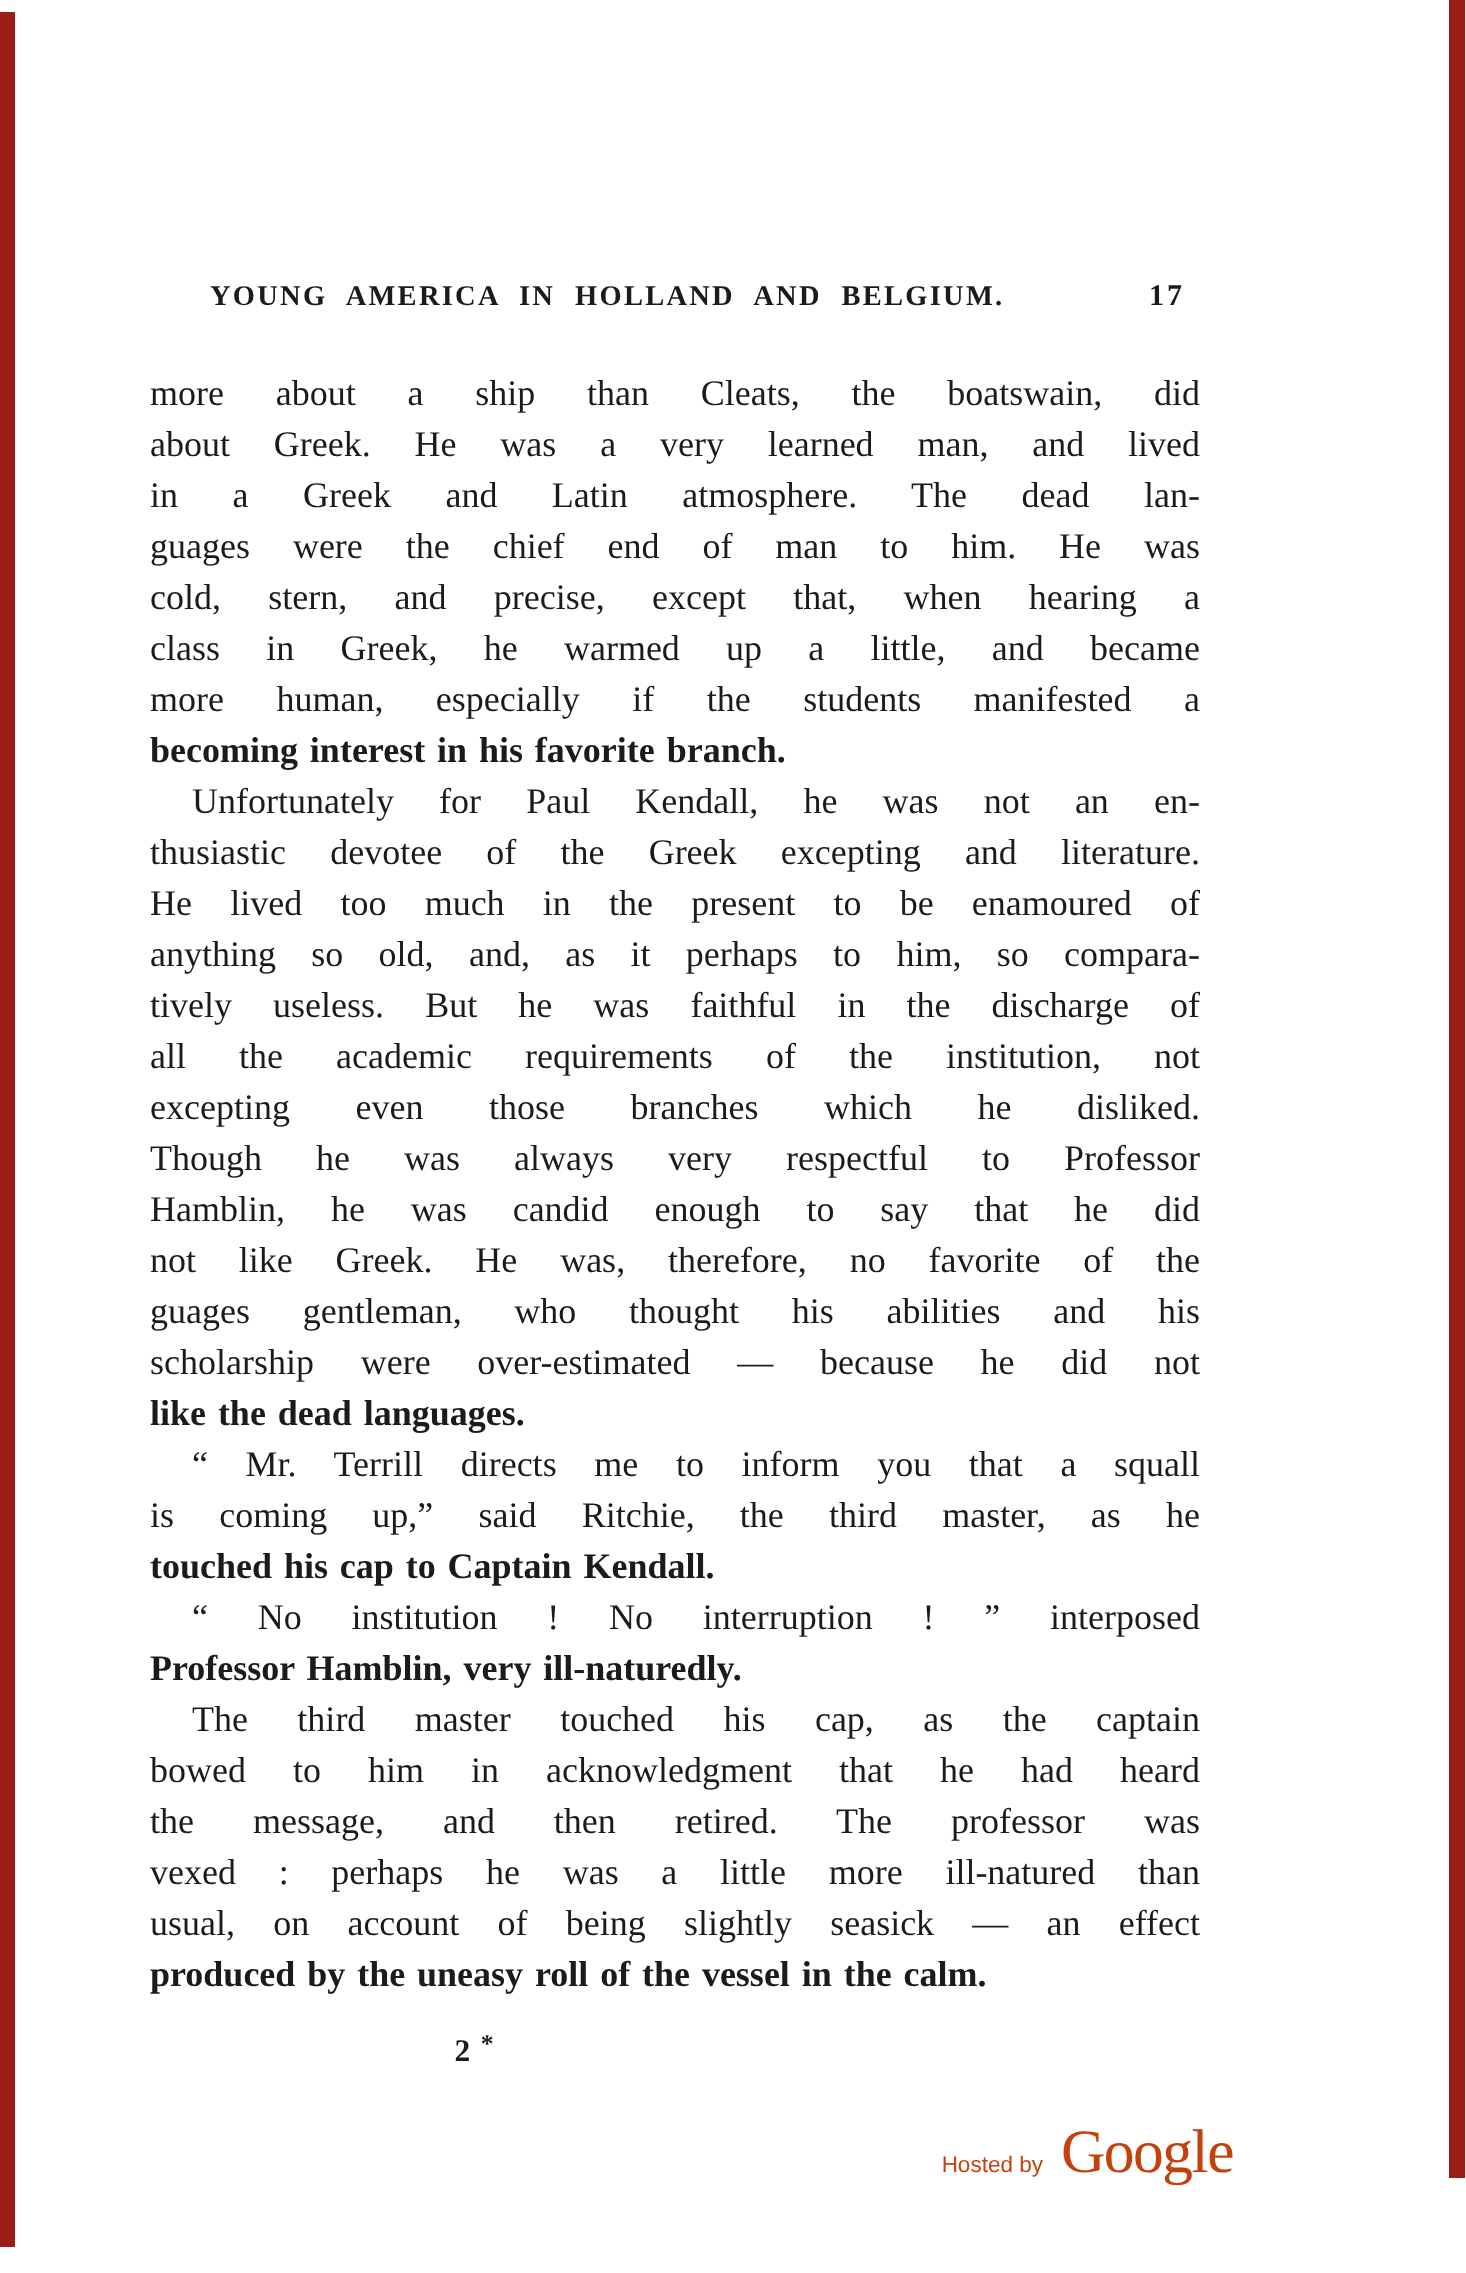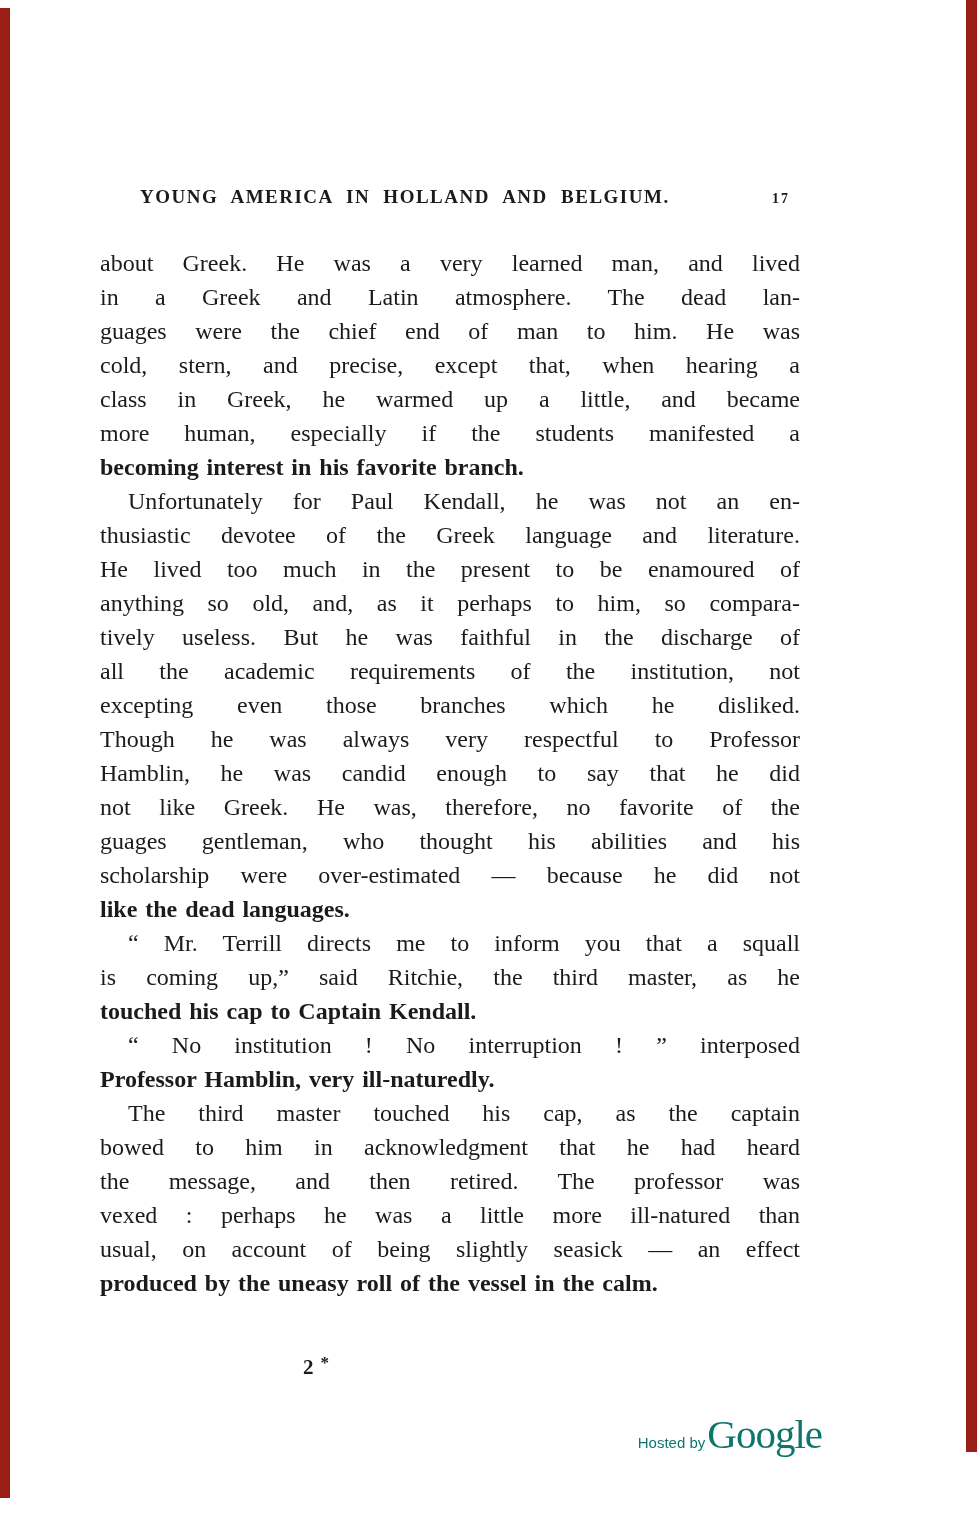--- a/index.html
+++ b/index.html
@@ -11,21 +11,21 @@
   .edge-bar { position:absolute; background:var(--edge-bar,#9a1d16); }
   .edge-bar.left  { left:0;  top:8px;  width:10px; height:1490px; }
   .edge-bar.right { right:0; top:0;    width:11px; height:1452px; }
 
   .header {
     position:absolute; left:140px; right:187px; top:186px;
     display:flex; justify-content:space-between; align-items:baseline;
     font-weight:bold; font-size:19px; letter-spacing:1.5px; word-spacing:7px;
     white-space:nowrap;
   }
-  .header .pagenum { font-size:14px; letter-spacing:2px; }
+  .header .pagenum { font-size:20px; letter-spacing:2px; }
 
   .text-block {
     position:absolute; left:100px; top:246px; width:700px;
     font-size:24px;
   }
   .line {
     height:34px; line-height:34px;
     text-align:justify; text-align-last:justify;
     word-spacing:0.08em; white-space:normal;
   }
@@ -33,47 +33,48 @@
   .line.indent { text-indent:28px; }
 
   .signature {
     position:absolute; left:303px; top:1353px;
     font-size:21px; font-weight:bold; letter-spacing:1px;
   }
   .signature .star { font-size:17px; vertical-align:6px; margin-left:6px; }
 
   .watermark {
     position:absolute; right:155px; top:1392px;
-    display:flex; align-items:baseline; gap:2px; color:#0f766e;
+    display:flex; align-items:baseline; gap:12px; color:#c2410c;
   }
   .watermark .hostedby { font-family:"Liberation Sans", sans-serif; font-size:15px; }
   .watermark .google   { font-family:"Liberation Serif", serif; font-size:41px; letter-spacing:-1px;margin-top:18px; }
 </style>
 </head>
 <body>
 
 <div class="page">
   <div class="edge-bar left"></div>
   <div class="edge-bar right"></div>
 
   <div class="header">
     <span class="title">YOUNG AMERICA IN HOLLAND AND BELGIUM.</span>
     <span class="pagenum">17</span>
   </div>
 
   <div class="text-block" id="text-block">
+      <div class="line">more about a ship than Cleats, the boatswain, did</div>
       <div class="line">about Greek.  He was a very learned man, and lived</div>
       <div class="line">in a Greek and Latin atmosphere.  The dead lan-</div>
       <div class="line">guages were the chief end of man to him.  He was</div>
       <div class="line">cold, stern, and precise, except that, when hearing a</div>
       <div class="line">class in Greek, he warmed up a little, and became</div>
       <div class="line">more human, especially if the students manifested a</div>
       <div class="line last">becoming interest in his favorite branch.</div>
       <div class="line indent">Unfortunately for Paul Kendall, he was not an en-</div>
-      <div class="line">thusiastic devotee of the Greek language and literature.</div>
+      <div class="line">thusiastic devotee of the Greek excepting and literature.</div>
       <div class="line">He lived too much in the present to be enamoured of</div>
       <div class="line">anything so old, and, as it perhaps to him, so compara-</div>
       <div class="line">tively useless.  But he was faithful in the discharge of</div>
       <div class="line">all the academic requirements of the institution, not</div>
       <div class="line">excepting even those branches which he disliked.</div>
       <div class="line">Though he was always very respectful to Professor</div>
       <div class="line">Hamblin, he was candid enough to say that he did</div>
       <div class="line">not like Greek.  He was, therefore, no favorite of the</div>
       <div class="line">guages gentleman, who thought his abilities and his</div>
       <div class="line">scholarship were over-estimated — because he did not</div>

